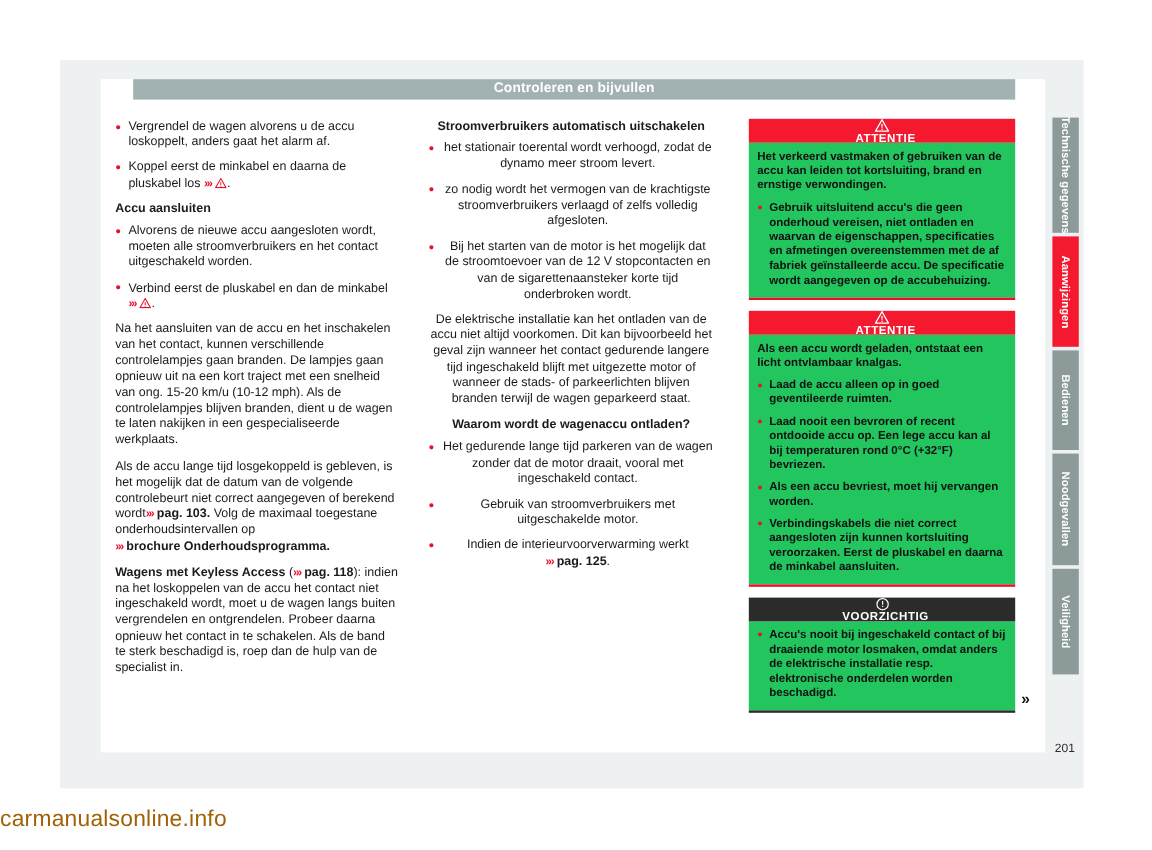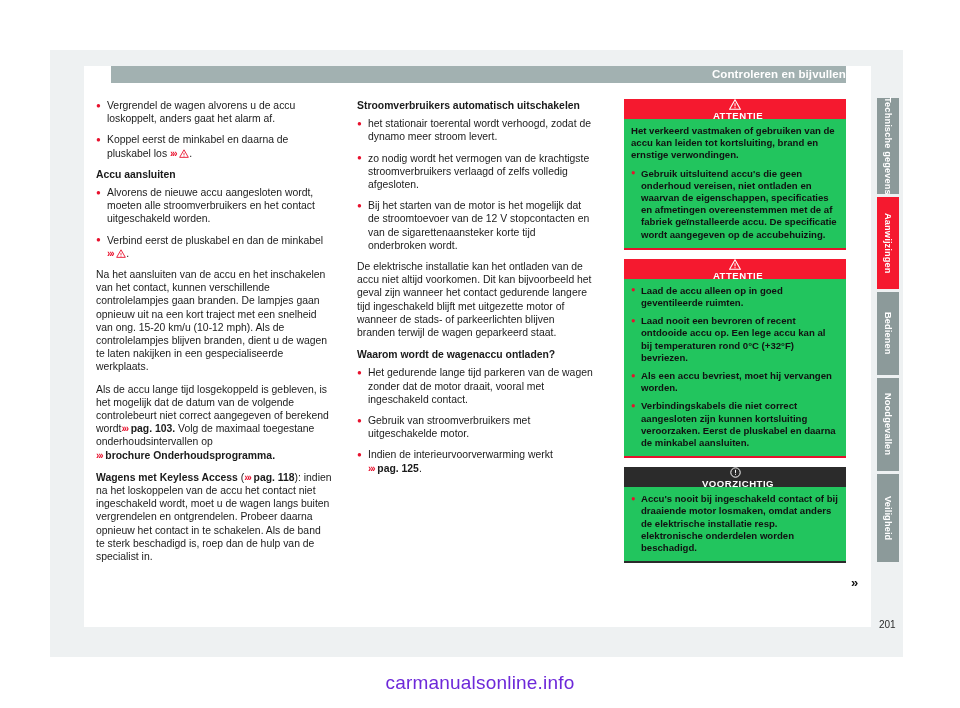--- a/index.html
+++ b/index.html
@@ -30,37 +30,37 @@
   
   .header-band {
     position: absolute;
     left: 111px; top: 66px;
     width: 735px; height: 17px;
     background: #a2b1b1;
   }
   .header-title {
     position: absolute;
     left: 0; top: 0; right: 0;
-    text-align: right;
+    text-align: center;
     color: #ffffff;
     font-size: 11.5px;
     font-weight: bold;
     line-height: 17px;
     letter-spacing: .1px;
   }
 
   
   .col {
     position: absolute;
     font-size: 10.4px;
     line-height: 13.2px;
     color: #1b1b1b;
   }
   .col1 { left: 96px; top: 99px; width: 236px; }
-  .col2 { left: 357px; top: 99px; width: 238px; }
+  .col2 { left: 357px; top: 99px; width: 238px; text-align: center; }
 
   .p { margin-bottom: 9px; }
   .h3 {
     font-weight: bold;
     margin-bottom: 5px;
     font-size: 10.4px;
   }
   .h3.spaced { margin-top: 4px; }
   .bullet {
     position: relative;
@@ -185,22 +185,22 @@
     left: 879px; top: 619px;
     font-size: 10px;
     color: #2b2b2b;
   }
 
   
   .watermark {
     position: absolute;
     left: 0; top: 672px;
     width: 960px;
-    text-align: center;
-    color: #6d28d9;
+    text-align: left;
+    color: #a16207;
     font-size: 19px;
     letter-spacing: .2px;
     font-family: "Liberation Sans", sans-serif;
   }
 </style>
 </head>
 <body>
 
 <div id="page">
 
@@ -309,20 +309,21 @@
         <span class="glyph">
           <svg width="12" height="11" viewBox="0 0 12 11">
               <path d="M6 0.8 L11.4 10.3 L0.6 10.3 Z" fill="none" stroke="#ffffff" stroke-width="1.1"></path>
               <rect x="5.5" y="4.3" width="1.05" height="3.1" fill="#ffffff"></rect>
               <rect x="5.5" y="8.2" width="1.05" height="1.05" fill="#ffffff"></rect>
             </svg>
         </span>
         <span>ATTENTIE</span>
       </div>
       <div class="box-body">
+        <div class="lead">Als een accu wordt geladen, ontstaat een licht ontvlambaar knalgas.</div>
         <div class="b">Laad de accu alleen op in goed geventileerde ruimten.</div>
         <div class="b">Laad nooit een bevroren of recent ontdooide accu op. Een lege accu kan al bij temperaturen rond 0°C (+32°F) bevriezen.</div>
         <div class="b">Als een accu bevriest, moet hij vervangen worden.</div>
         <div class="b">Verbindingskabels die niet correct aangesloten zijn kunnen kortsluiting veroorzaken. Eerst de pluskabel en daarna de minkabel aansluiten.</div>
       </div>
       <div class="box-rule"></div>
     </div>
 
     <div class="box">
       <div class="box-head head-voorzichtig">

